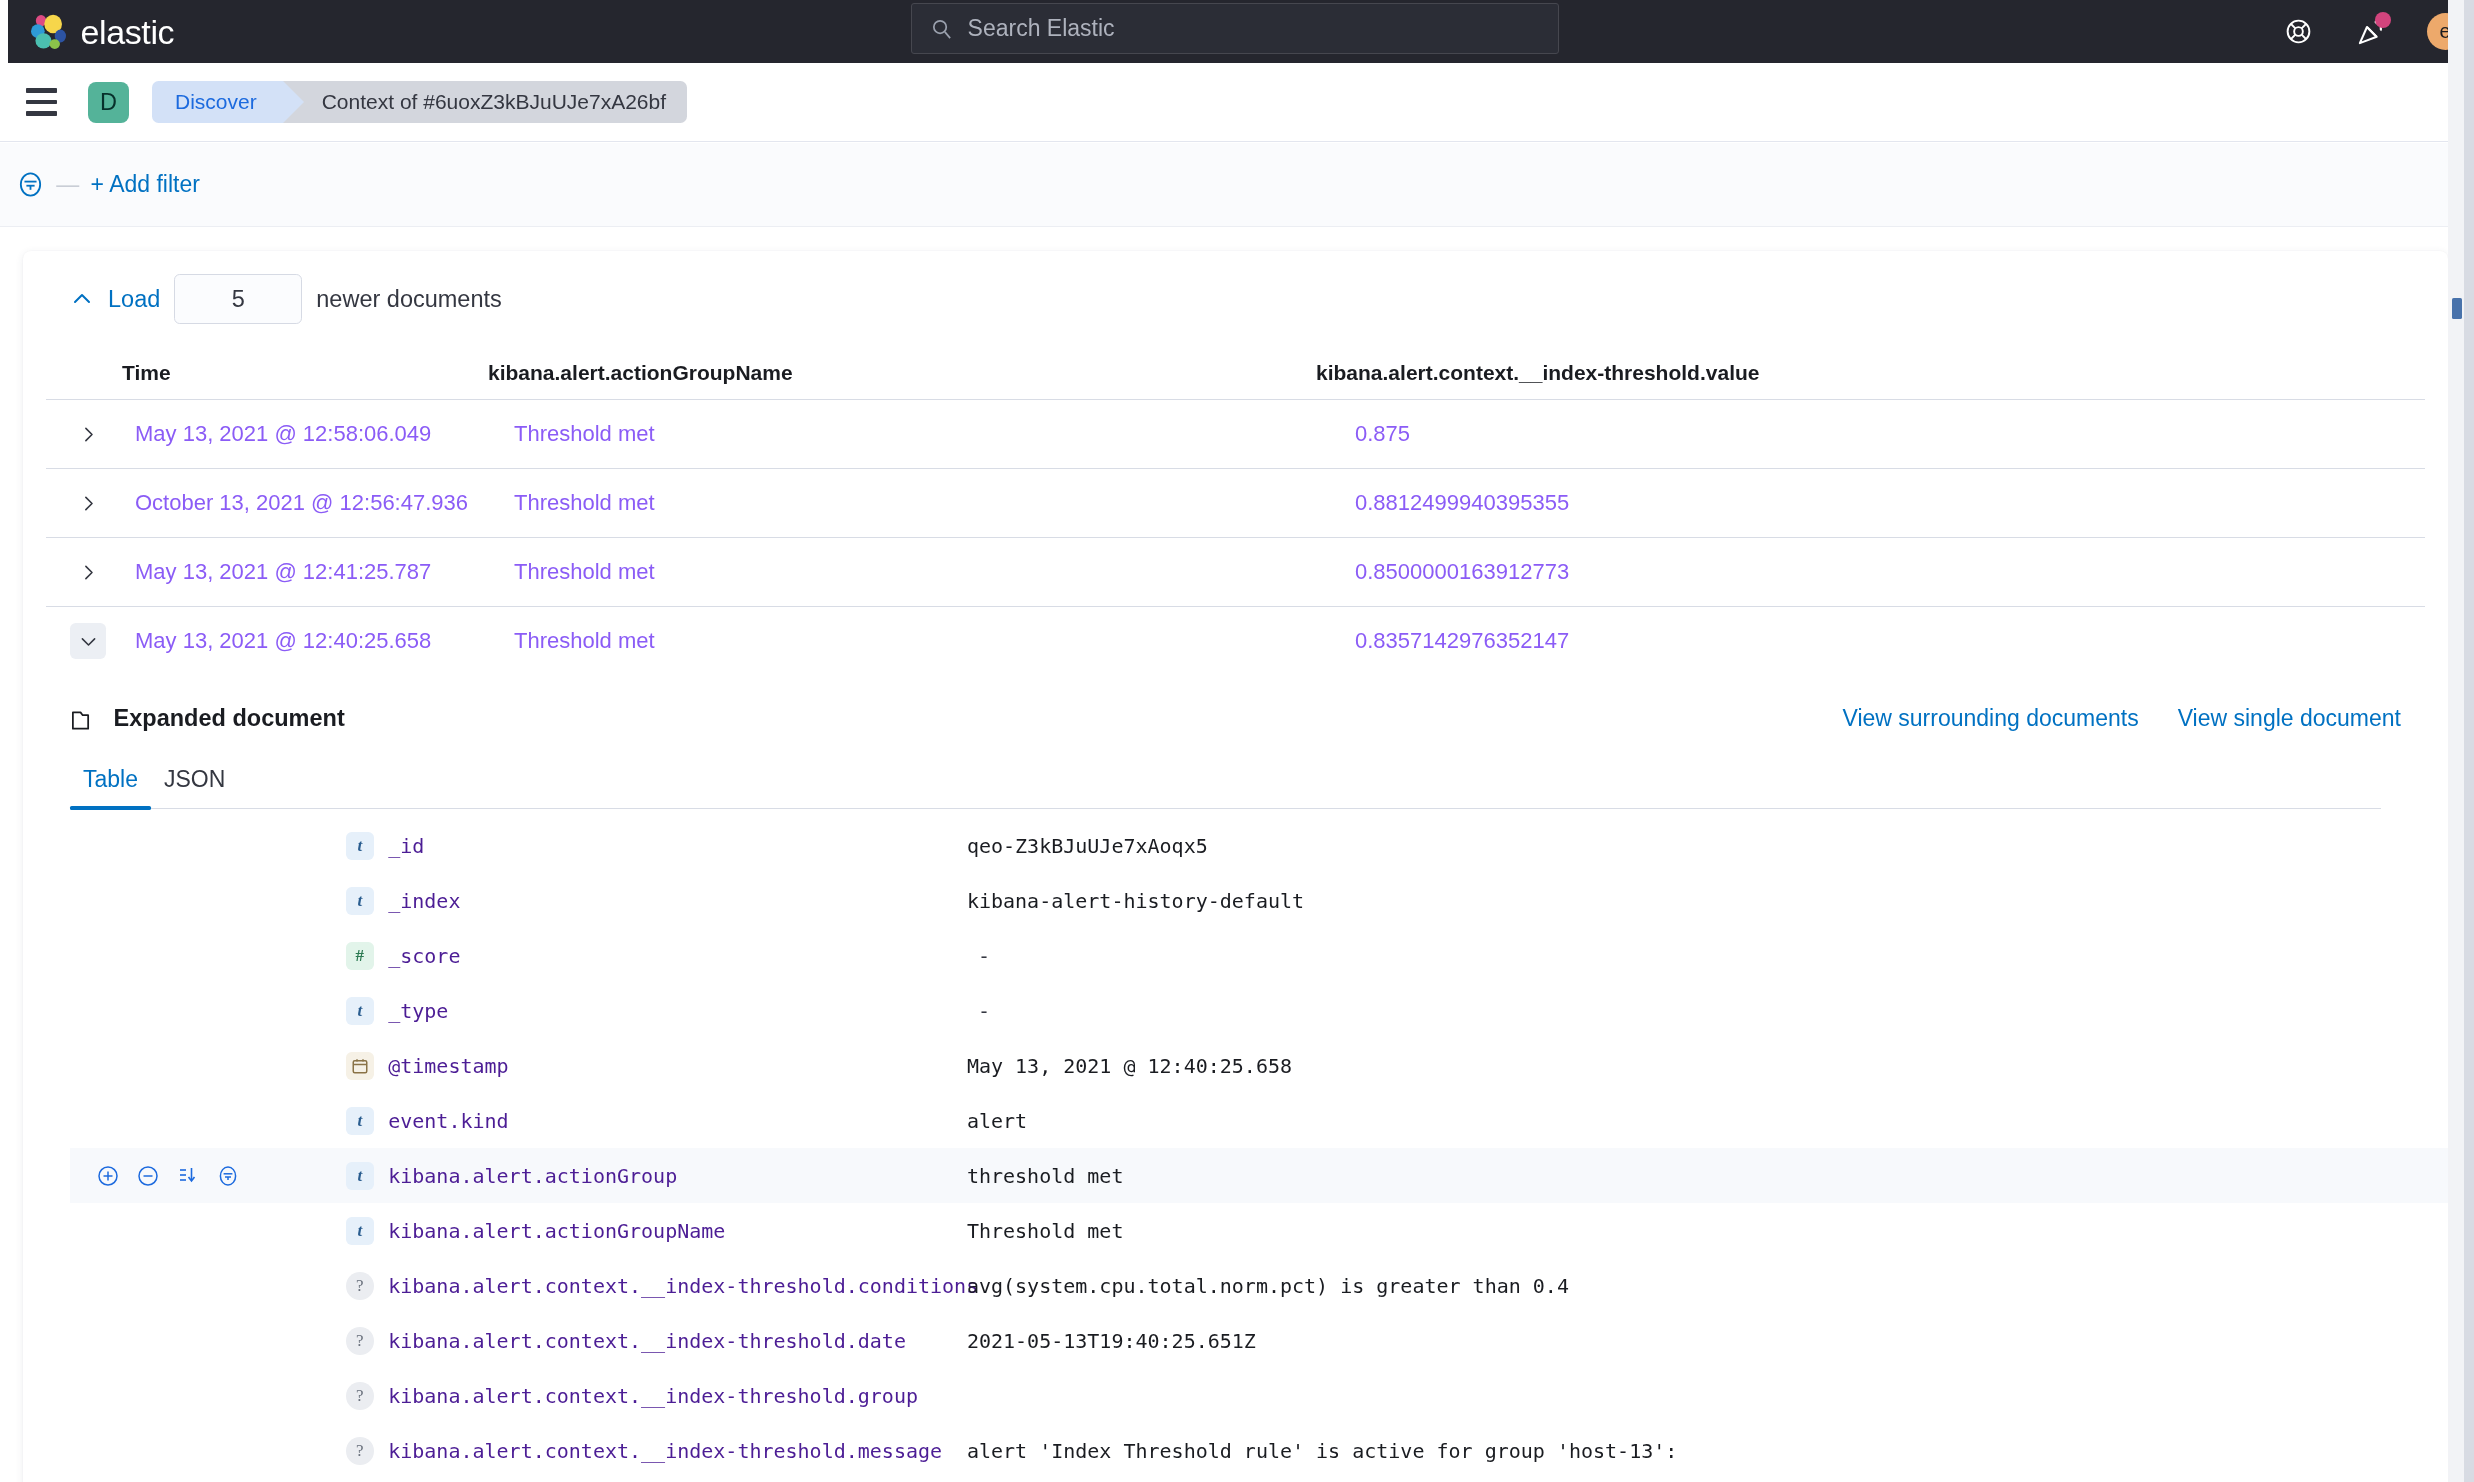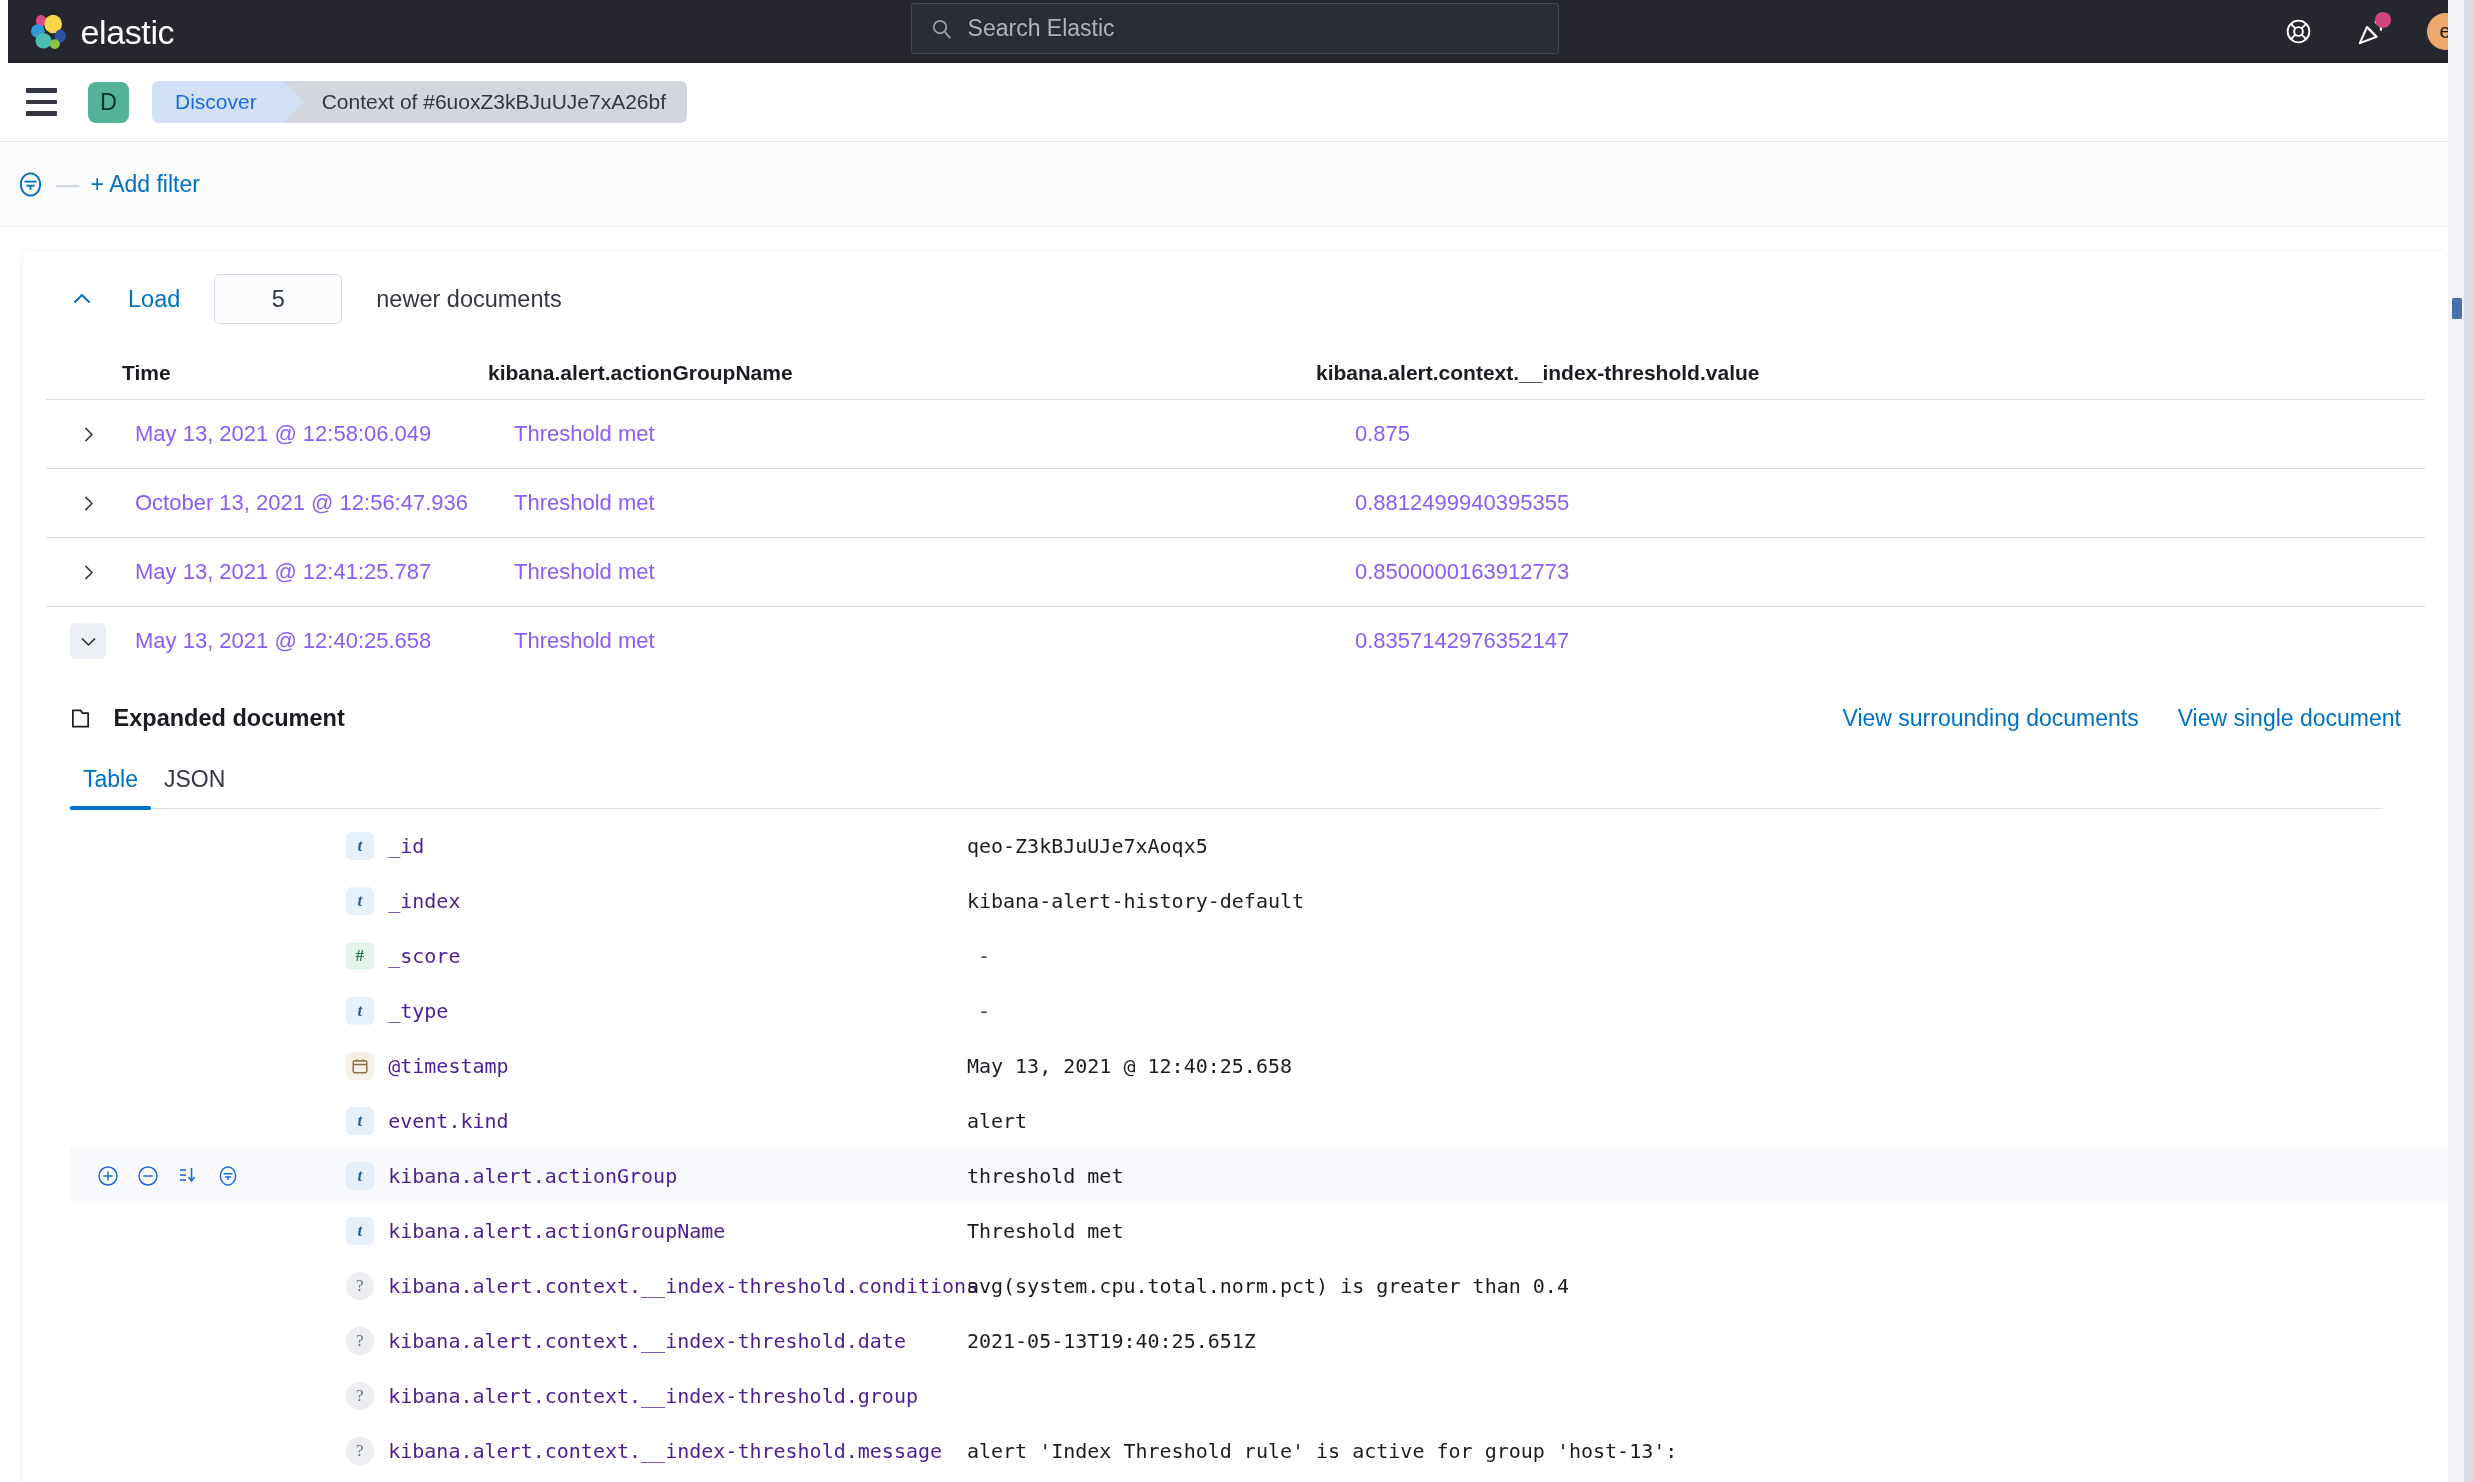--- a/index.html
+++ b/index.html
@@ -127,21 +127,21 @@
   .panel {
     position: absolute; top: 251px; left: 23px;
     width: 2425px; height: 1240px;
     background: #ffffff;
     border-radius: 8px;
     box-shadow: 0 2.4px 8px rgba(60,70,90,0.09), 0 0.4px 1.6px rgba(60,70,90,0.06);
     overflow: hidden;
   }
   .load-row {
     display: flex; align-items: center;
-    height: 96px; padding-left: 47px; gap: 34px;
+    height: 96px; padding-left: 47px; gap: 14px;
   }
   .chev-up { cursor: pointer; display: flex; align-items: center; }
   .load-label { color: #0071c2; font-size: 23.5px; cursor: pointer; }
   .load-count {
     width: 128px; height: 50px; border: 0.8px solid #d6dae4;
     border-radius: 5.7px; background: #fbfcfe;
     text-align: center; font-size: 23.5px; color: #343741;
     font-family: "Liberation Sans", sans-serif;
     outline: none;
   }
@@ -173,21 +173,21 @@
   .exp-btn.active { background: #eceff4; }
 
   
   .expanded {
     margin-top: 14.6px; padding: 0 47px 0 47px;
   }
   .exp-header {
     display: flex; align-items: center; justify-content: space-between;
     height: 57px;
   }
-  .exp-title-wrap { display: flex; align-items: center; gap: 16px; }
+  .exp-title-wrap { display: flex; align-items: flex-end; gap: 16px; }
   .exp-title { font-size: 23.5px; font-weight: bold; color: #1a1c21; }
   .exp-links { display: flex; align-items: center; gap: 39px; }
   .exp-link {
     color: #0071c2; font-size: 23px; cursor: pointer;
     background: none; border: none; font-family: "Liberation Sans", sans-serif; padding: 0;
   }
   .tabs {
     display: flex; align-items: flex-end; gap: 0;
     margin-top: 19.4px; border-bottom: 0.8px solid #d8dce5;
     width: 2311px;

